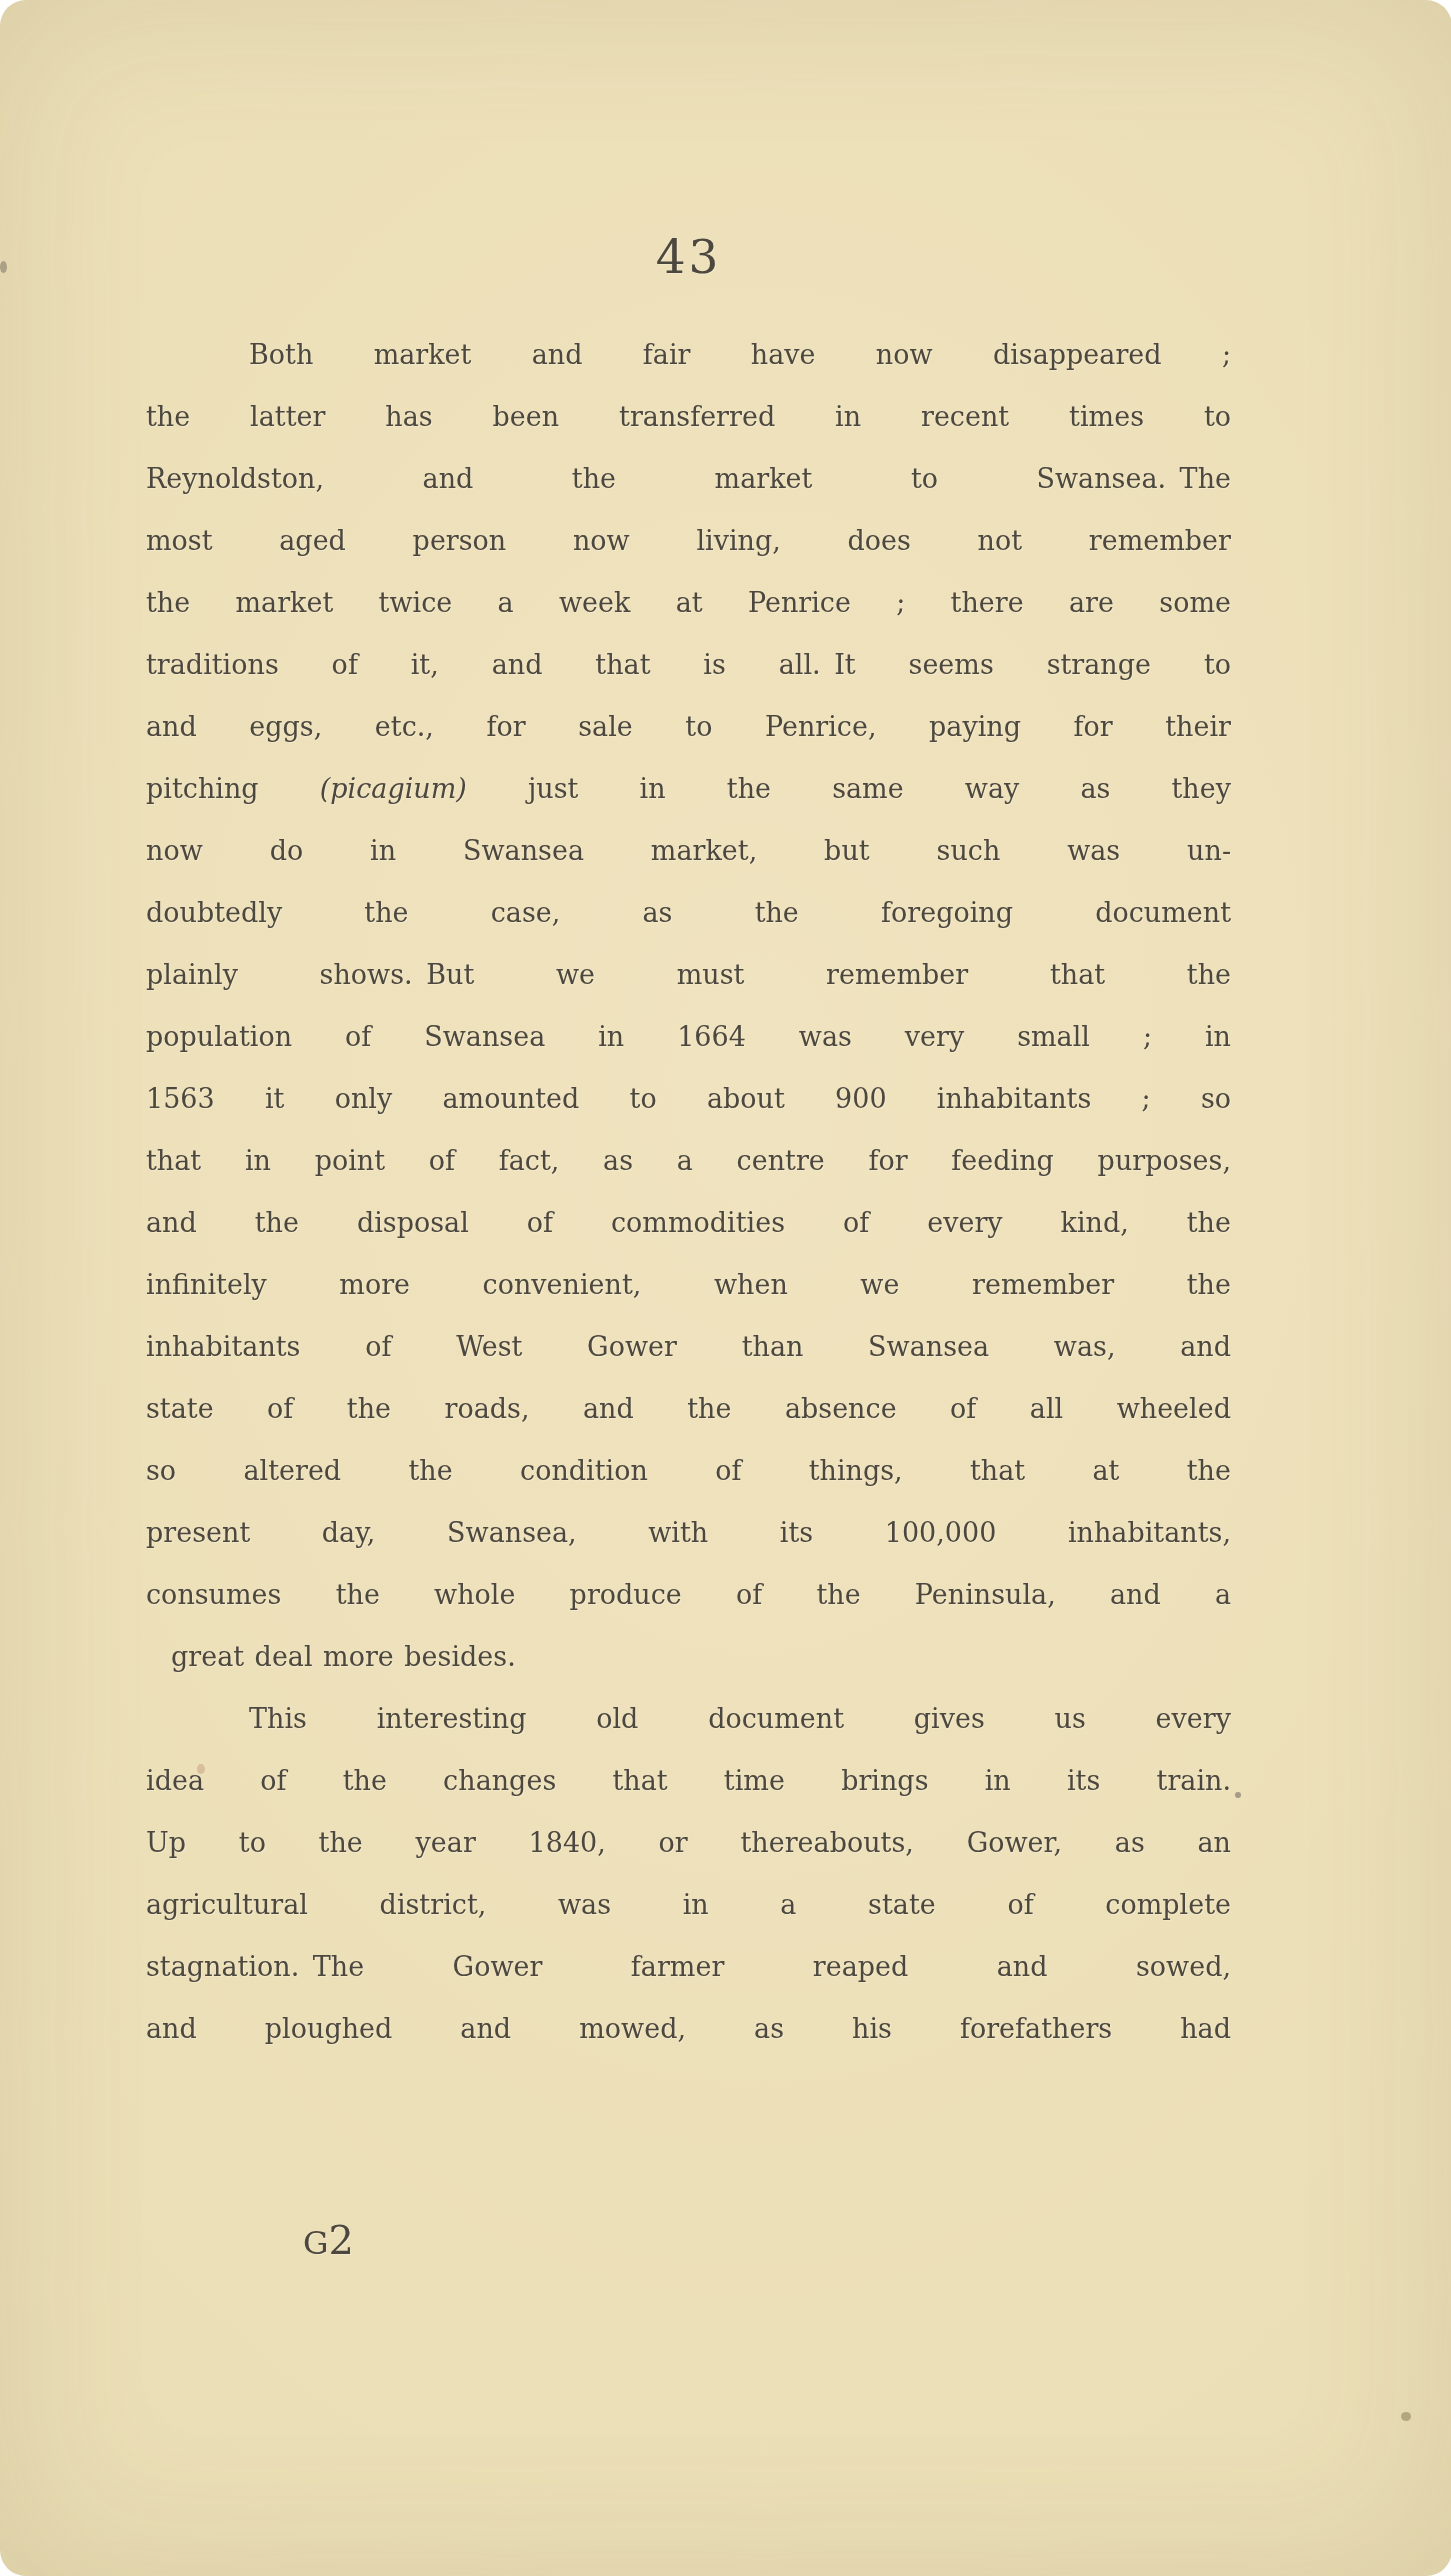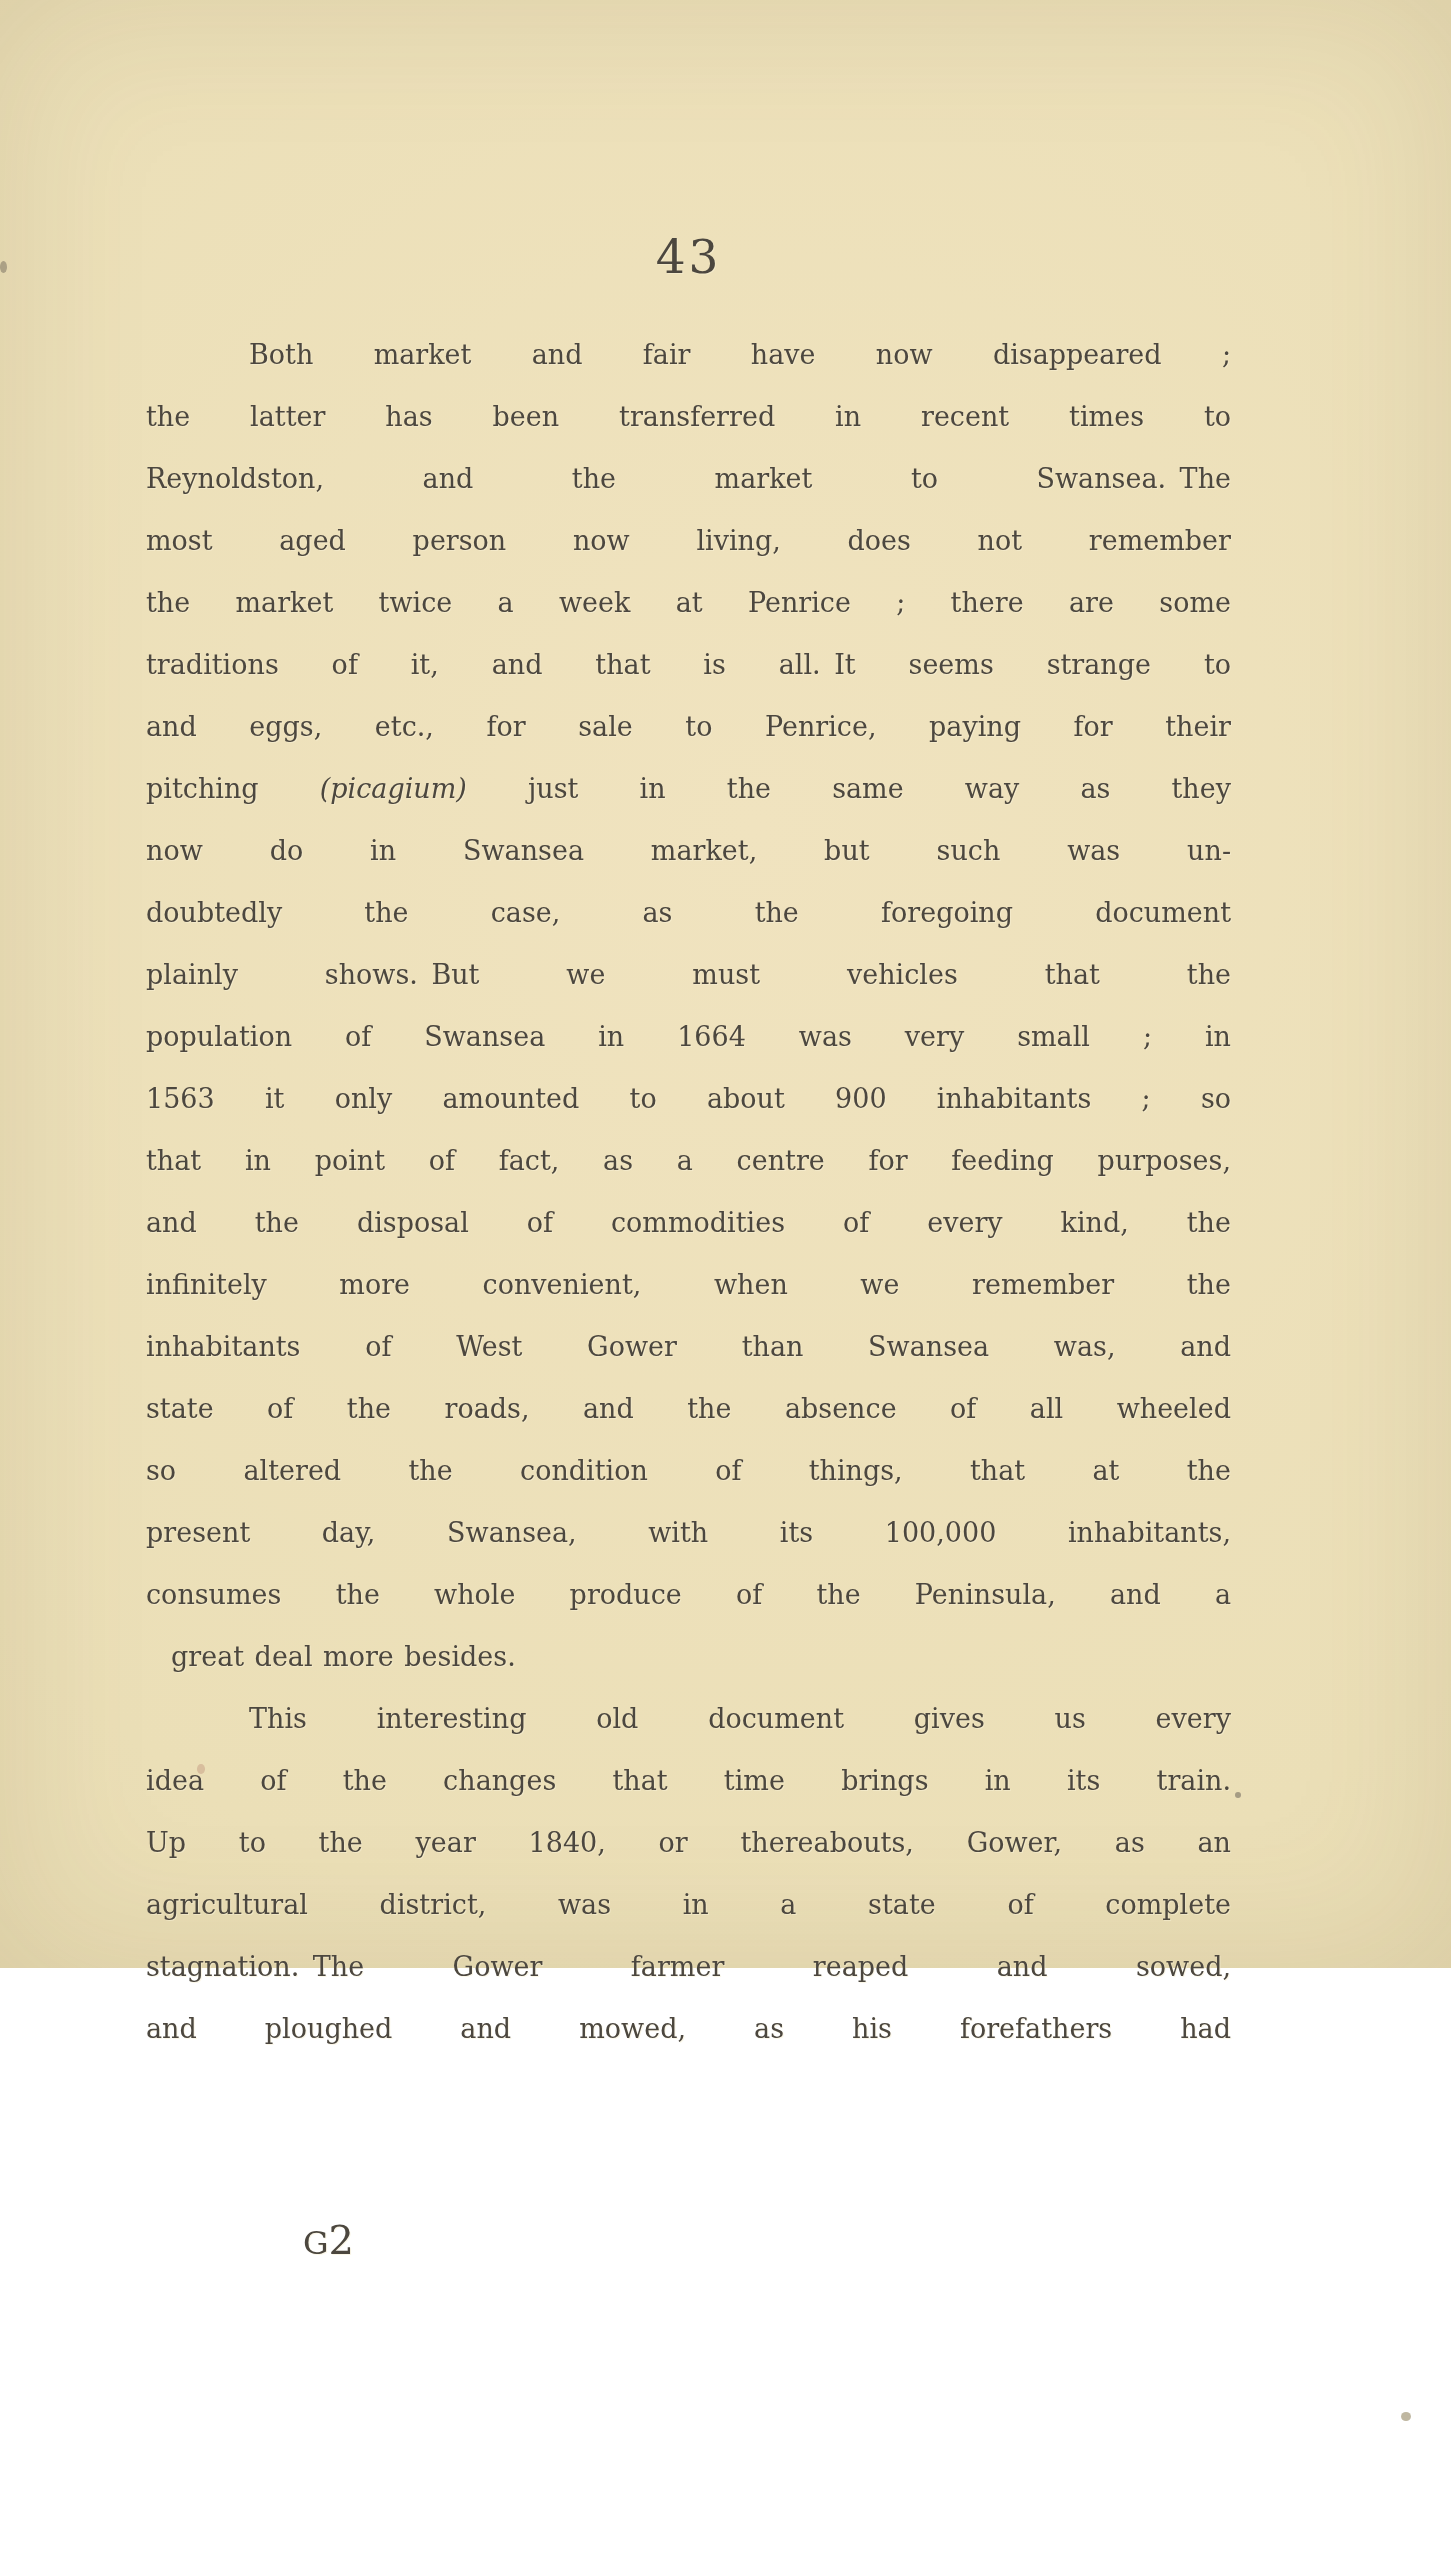--- a/index.html
+++ b/index.html
@@ -7,27 +7,28 @@
     padding: 0;
     width: 1452px;
     height: 2576px;
     overflow: hidden;
     font-family: "DejaVu Serif", "Liberation Serif", serif;
   }
   .page {
     position: absolute;
     left: 0; top: 0;
     width: 1452px;
-    height: 1968px;
+    height: 2576px;
     background:
       radial-gradient(ellipse 130% 105% at 52% 42%,
         var(--paper-light, #f0e3bf) 0%,
         var(--paper, #ebdfb7) 55%,
         var(--paper-dark, #e5d8ac) 100%);
     box-shadow: inset 0 0 156px rgba(110, 95, 55, 0.14);
+    border-radius: 26px;
   }
   .pageno {
     position: absolute;
     left: 146px;
     width: 1085px;
     top: 233px;
     text-align: center;
     font-size: 47px;
     line-height: 1;
     letter-spacing: 2.9px;
@@ -87,21 +88,21 @@
       <div class="line indent"><span>Both market and fair have now disappeared ;</span></div>
       <div class="line"><span>the latter has been transferred in recent times to</span></div>
       <div class="line"><span>Reynoldston, and the market to Swansea. The</span></div>
       <div class="line"><span>most aged person now living, does not remember</span></div>
       <div class="line"><span>the market twice a week at Penrice ; there are some</span></div>
       <div class="line"><span>traditions of it, and that is all. It seems strange to</span></div>
       <div class="line"><span>and eggs, etc., for sale to Penrice, paying for their</span></div>
       <div class="line"><span>pitching </span><span class="it">(picagium)</span><span> just in the same way as they</span></div>
       <div class="line"><span>now do in Swansea market, but such was un-</span></div>
       <div class="line"><span>doubtedly the case, as the foregoing document</span></div>
-      <div class="line"><span>plainly shows. But we must vehicles that the</span></div>
+      <div class="line"><span>plainly shows. But we must remember that the</span></div>
       <div class="line"><span>population of Swansea in 1664 was very small ; in</span></div>
       <div class="line"><span>1563 it only amounted to about 900 inhabitants ; so</span></div>
       <div class="line"><span>that in point of fact, as a centre for feeding purposes,</span></div>
       <div class="line"><span>and the disposal of commodities of every kind, the</span></div>
       <div class="line"><span>infinitely more convenient, when we remember the</span></div>
       <div class="line"><span>inhabitants of West Gower than Swansea was, and</span></div>
       <div class="line"><span>state of the roads, and the absence of all wheeled</span></div>
       <div class="line"><span>so altered the condition of things, that at the</span></div>
       <div class="line"><span>present day, Swansea, with its 100,000 inhabitants,</span></div>
       <div class="line"><span>consumes the whole produce of the Peninsula, and a</span></div>

